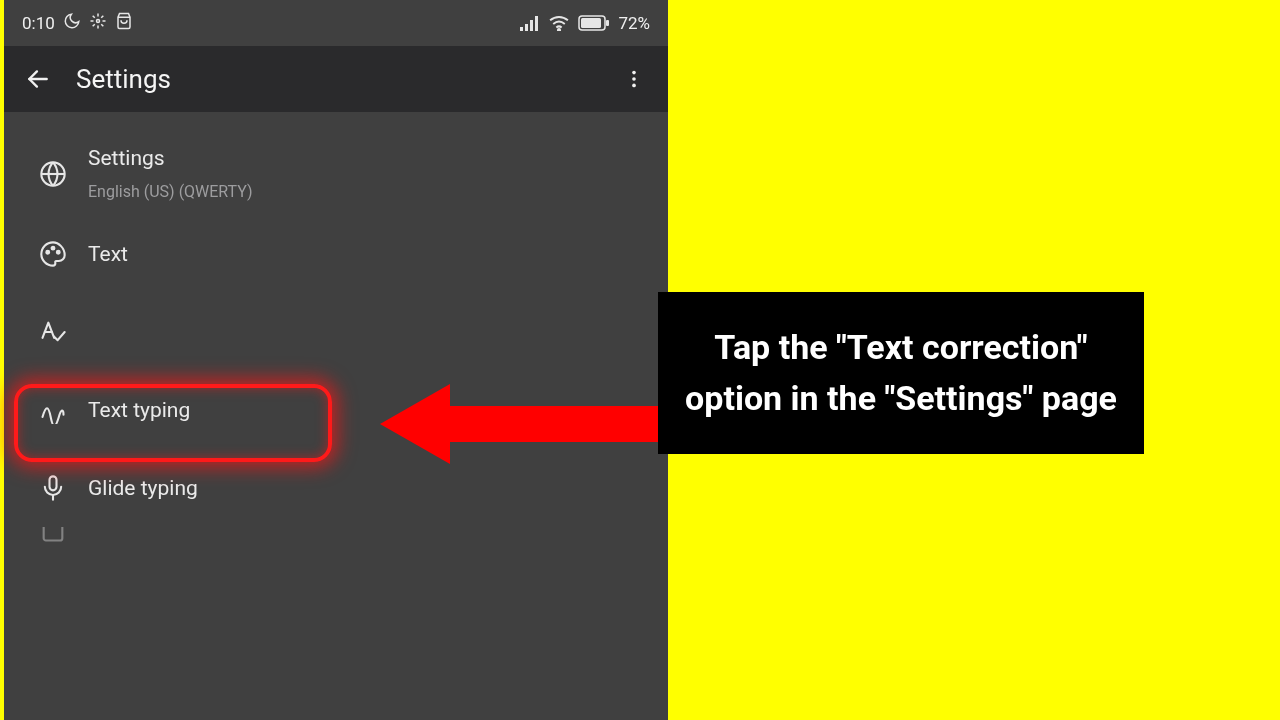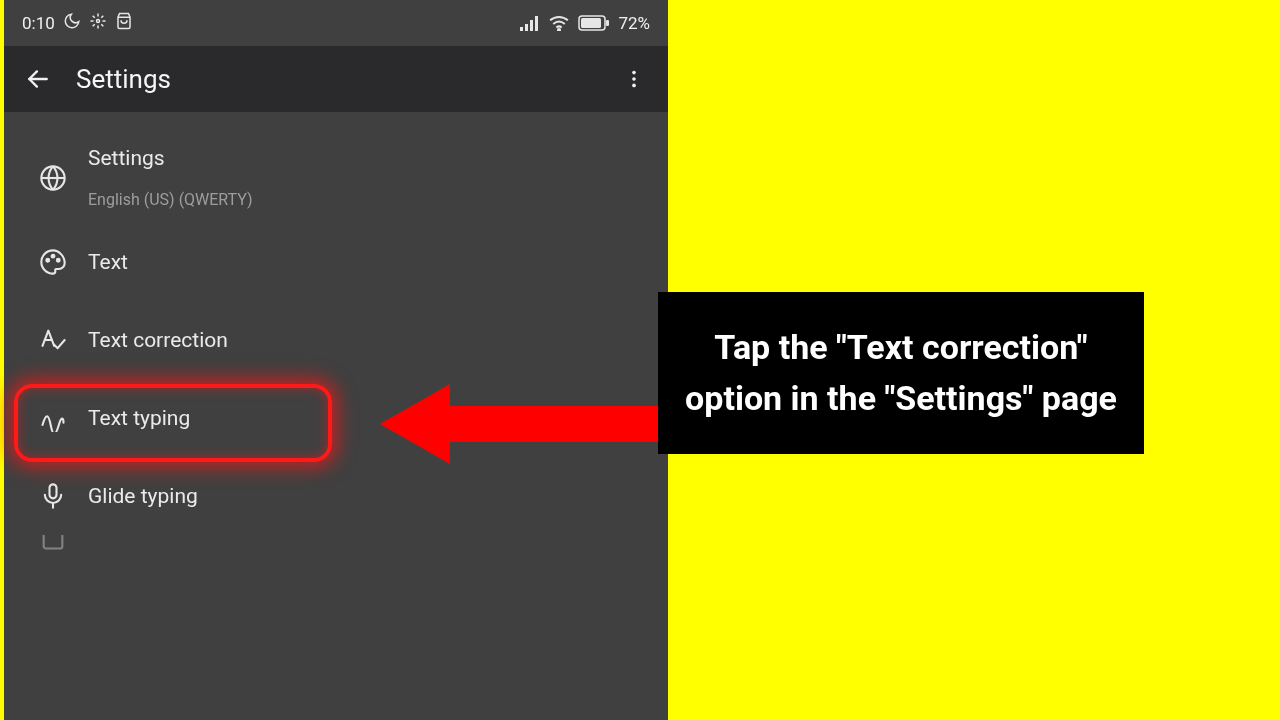--- a/index.html
+++ b/index.html
@@ -51,21 +51,21 @@
     cursor: pointer;
   }
   .setting-icon {
     width: 70px;
     display: flex;
     justify-content: center;
     align-items: center;
   }
   .setting-text { flex: 1; }
   .setting-title { font-size: 21px; color: #eaeaea; }
-  .setting-sub { font-size: 16px; color: #9d9d9f; margin-top: 20px; }
+  .setting-sub { font-size: 16px; color: #9d9d9f; margin-top: 12px; }
   .highlight {
     position: absolute;
     left: 10px;
     top: 384px;
     width: 318px;
     height: 78px;
     border: 4px solid #ff1a1a;
     border-radius: 18px;
     box-shadow: 0 0 18px 6px rgba(255,20,20,0.65), inset 0 0 12px rgba(255,20,20,0.5);
     pointer-events: none;
@@ -198,23 +198,20 @@
     </div>
 
     <div class="setting-item">
       <div class="setting-icon">
         <svg width="28" height="28" viewBox="0 0 24 24" fill="none" stroke="#e6e6e6" stroke-width="1.8" stroke-linecap="round" stroke-linejoin="round">
             <path d="M3 17L8 4l5 13"></path>
             <line x1="5" y1="12" x2="11" y2="12"></line>
             <polyline points="13 16 16 19 22 12"></polyline>
           </svg>
       </div>
-      <div class="setting-text">
-        <div class="setting-title">Text correction</div>
-      </div>
     </div>
 
     <div class="setting-item">
       <div class="setting-icon">
         <svg width="28" height="28" viewBox="0 0 24 24" fill="none" stroke="#e6e6e6" stroke-width="1.8" stroke-linecap="round">
             <path d="M3 18c3-10 5-10 7 0s4 10 7 0c2-7 4-7 4-2"></path>
           </svg>
       </div>
       <div class="setting-text">
         <div class="setting-title">Text typing</div>

